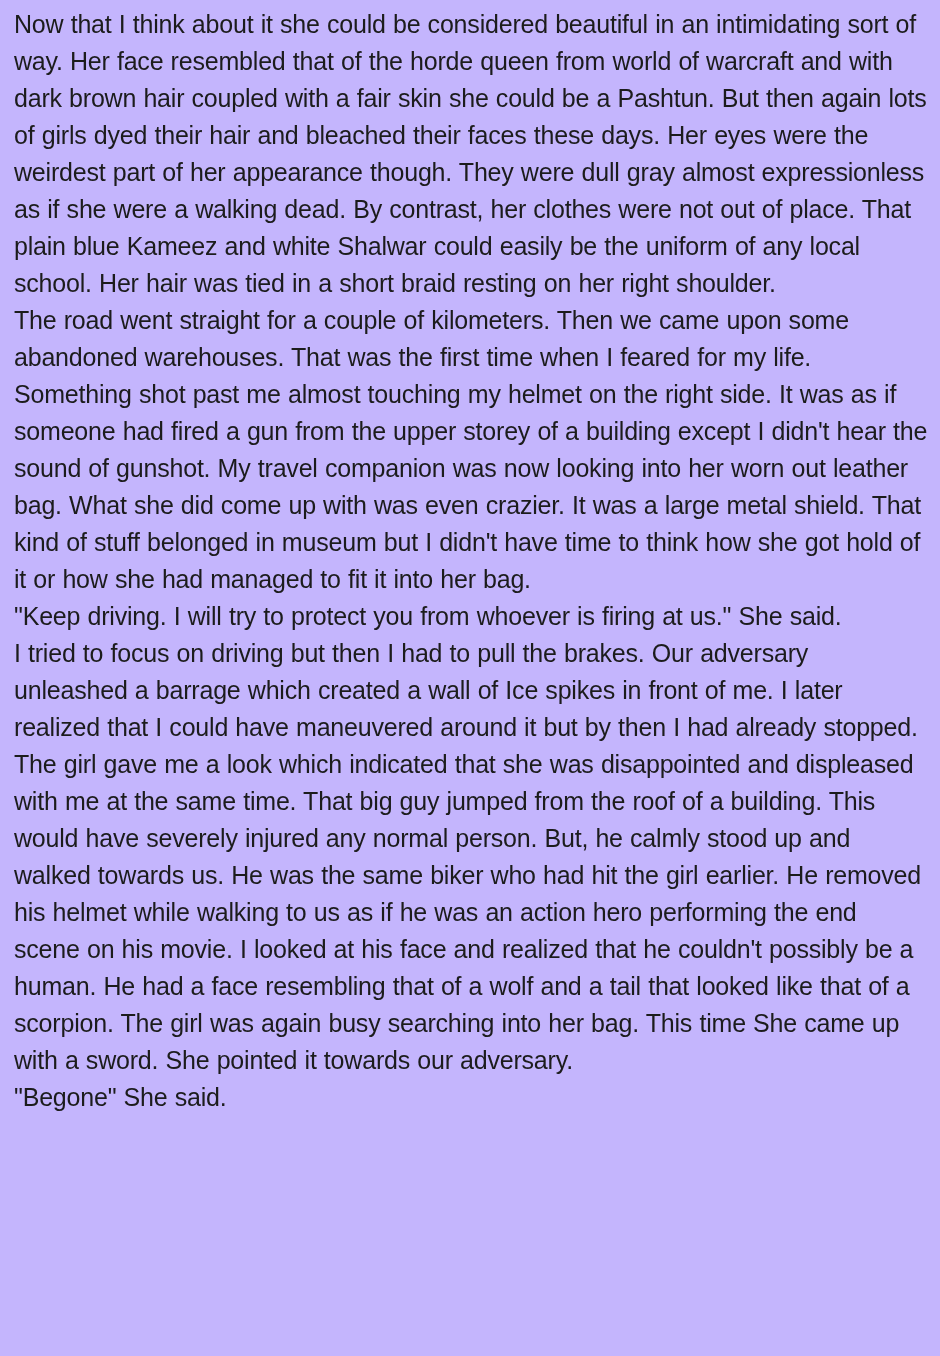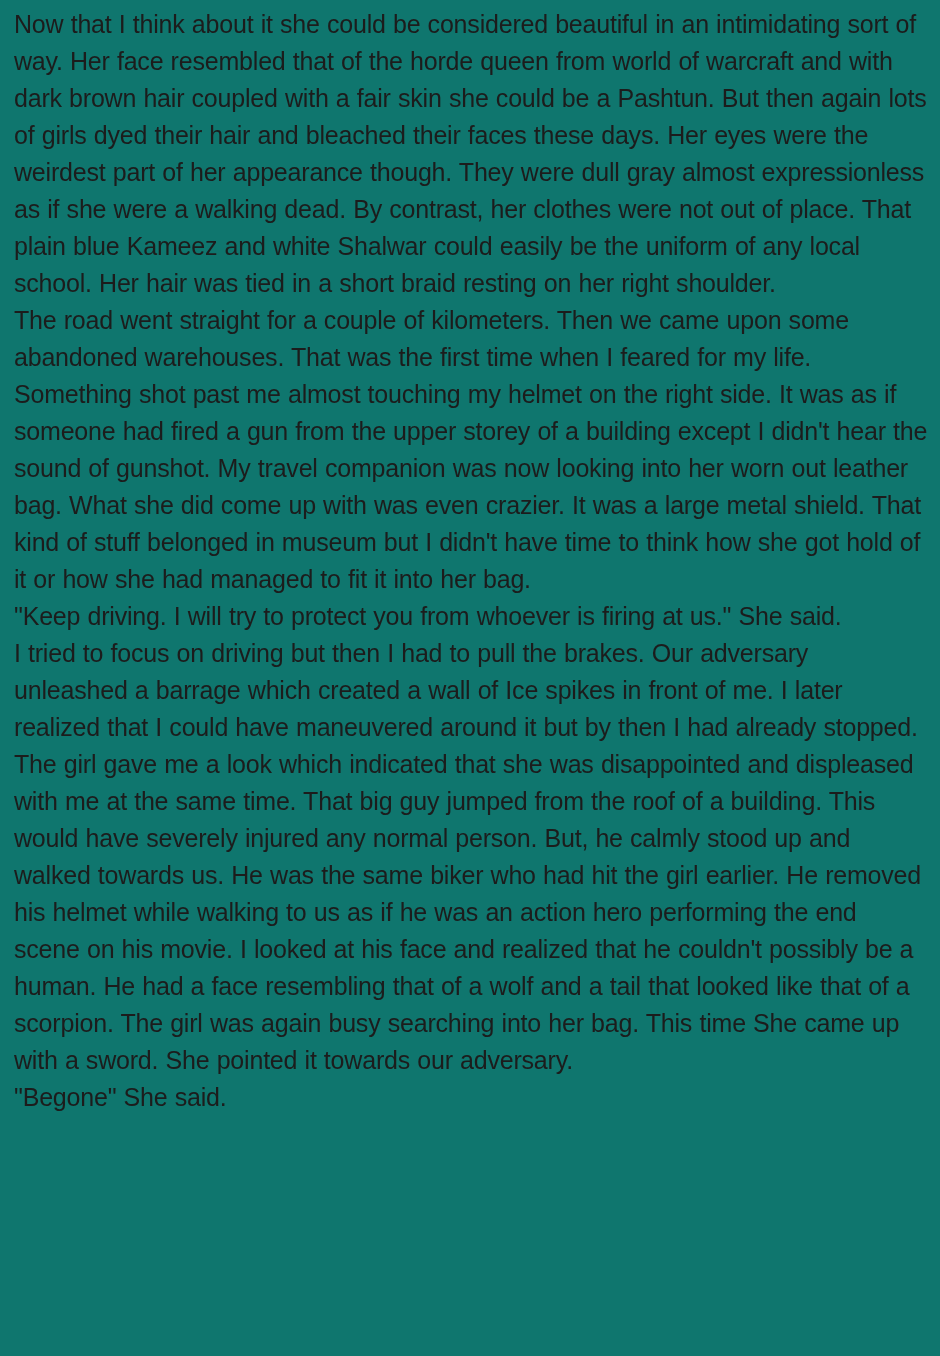--- a/index.html
+++ b/index.html
@@ -4,21 +4,21 @@
 <style>
   html, body {
     margin: 0;
     padding: 0;
     background: #ffffff;
   }
   .page {
     width: 940px;
     min-height: 1356px;
     box-sizing: border-box;
-    background: #0f766e;
+    background: #c4b5fd;
     padding: 6px 12px 40px 14px;
     font-family: "Liberation Sans", "DejaVu Sans", sans-serif;
     font-stretch: condensed;
     font-size: 25px;
     line-height: 37px;
     letter-spacing: -0.2px;
     color: #1c1c1c;
     overflow: hidden;
   }
   .page p {

